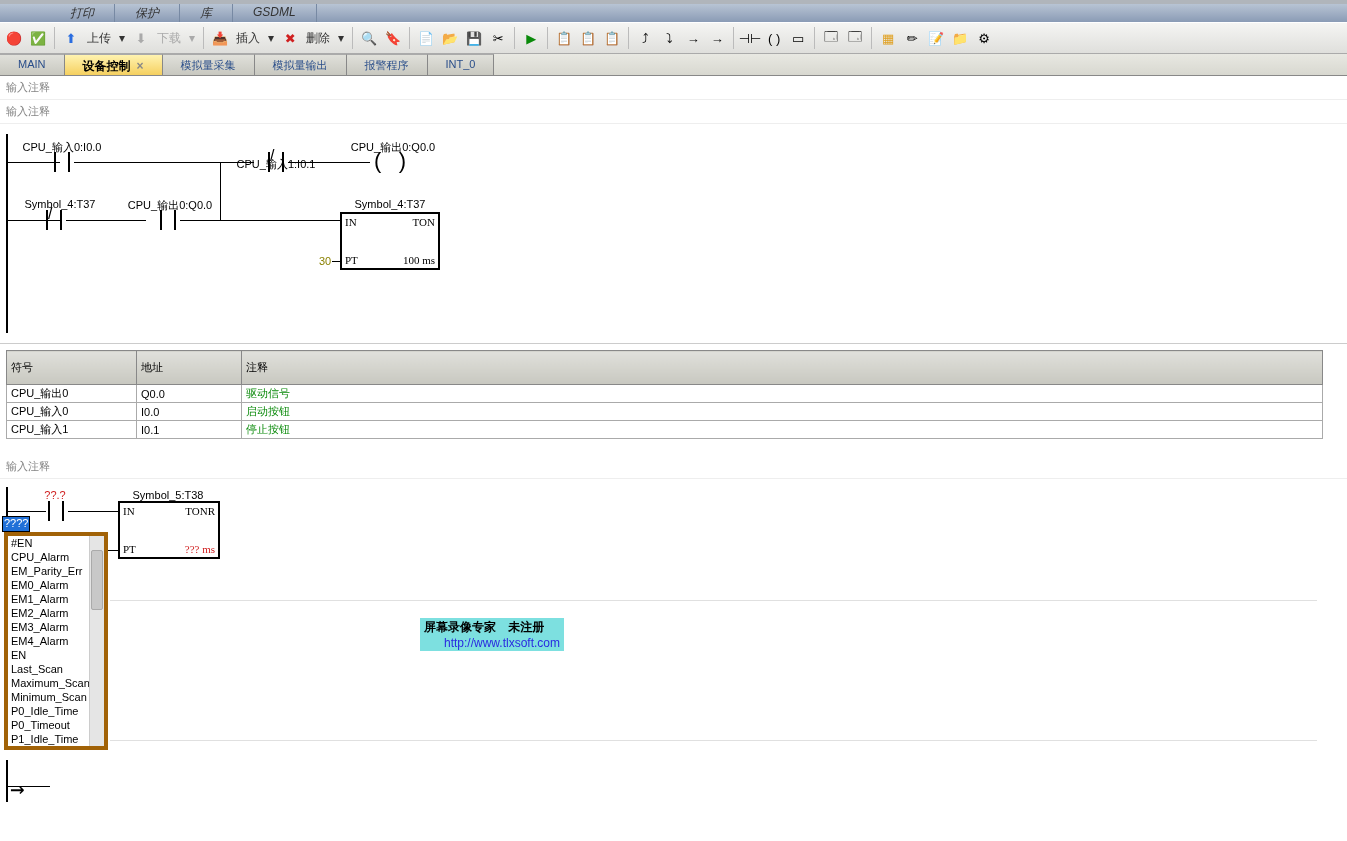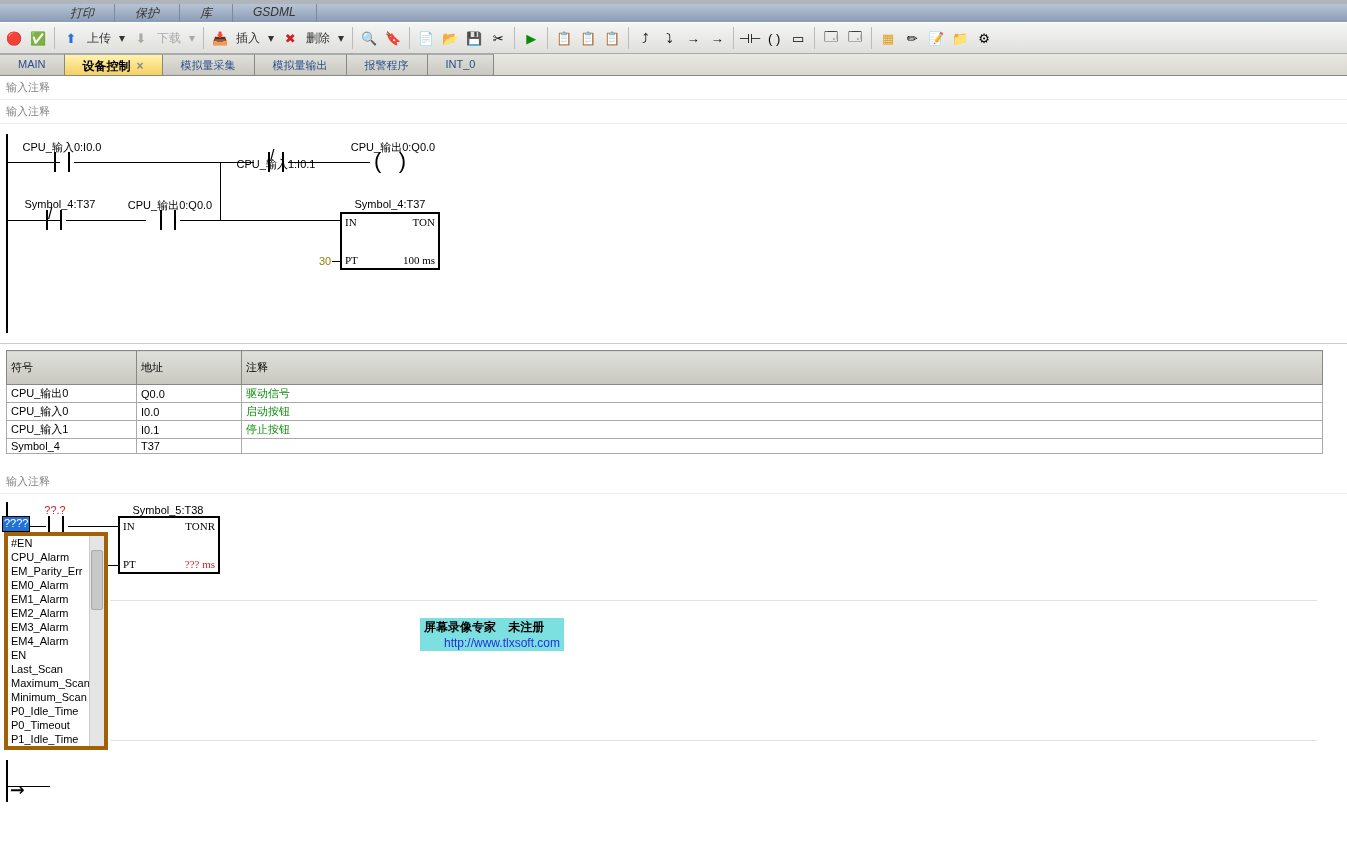--- a/index.html
+++ b/index.html
@@ -187,25 +187,20 @@
       <tr>
           <td>CPU_输入0</td>
           <td>I0.0</td>
           <td class="comment-cell">启动按钮</td>
         </tr>
       <tr>
           <td>CPU_输入1</td>
           <td>I0.1</td>
           <td class="comment-cell">停止按钮</td>
         </tr>
-      <tr>
-          <td>Symbol_4</td>
-          <td>T37</td>
-          <td class="comment-cell"></td>
-        </tr>
     </tbody>
   </table>
 
   <div class="comment-bar" style="margin-top:16px">输入注释</div>
 
   <div class="ladder2">
     <div style="position:absolute;left:6px;top:8px;width:2px;height:70px;background:#000;"></div>
     <div class="rung-line" style="left:8px;top:32px;width:38px;"></div>
     <div class="contact-label red-txt" style="left:55px;top:10px;">??.?</div>
     <div class="contact" style="left:44px;top:20px;">

